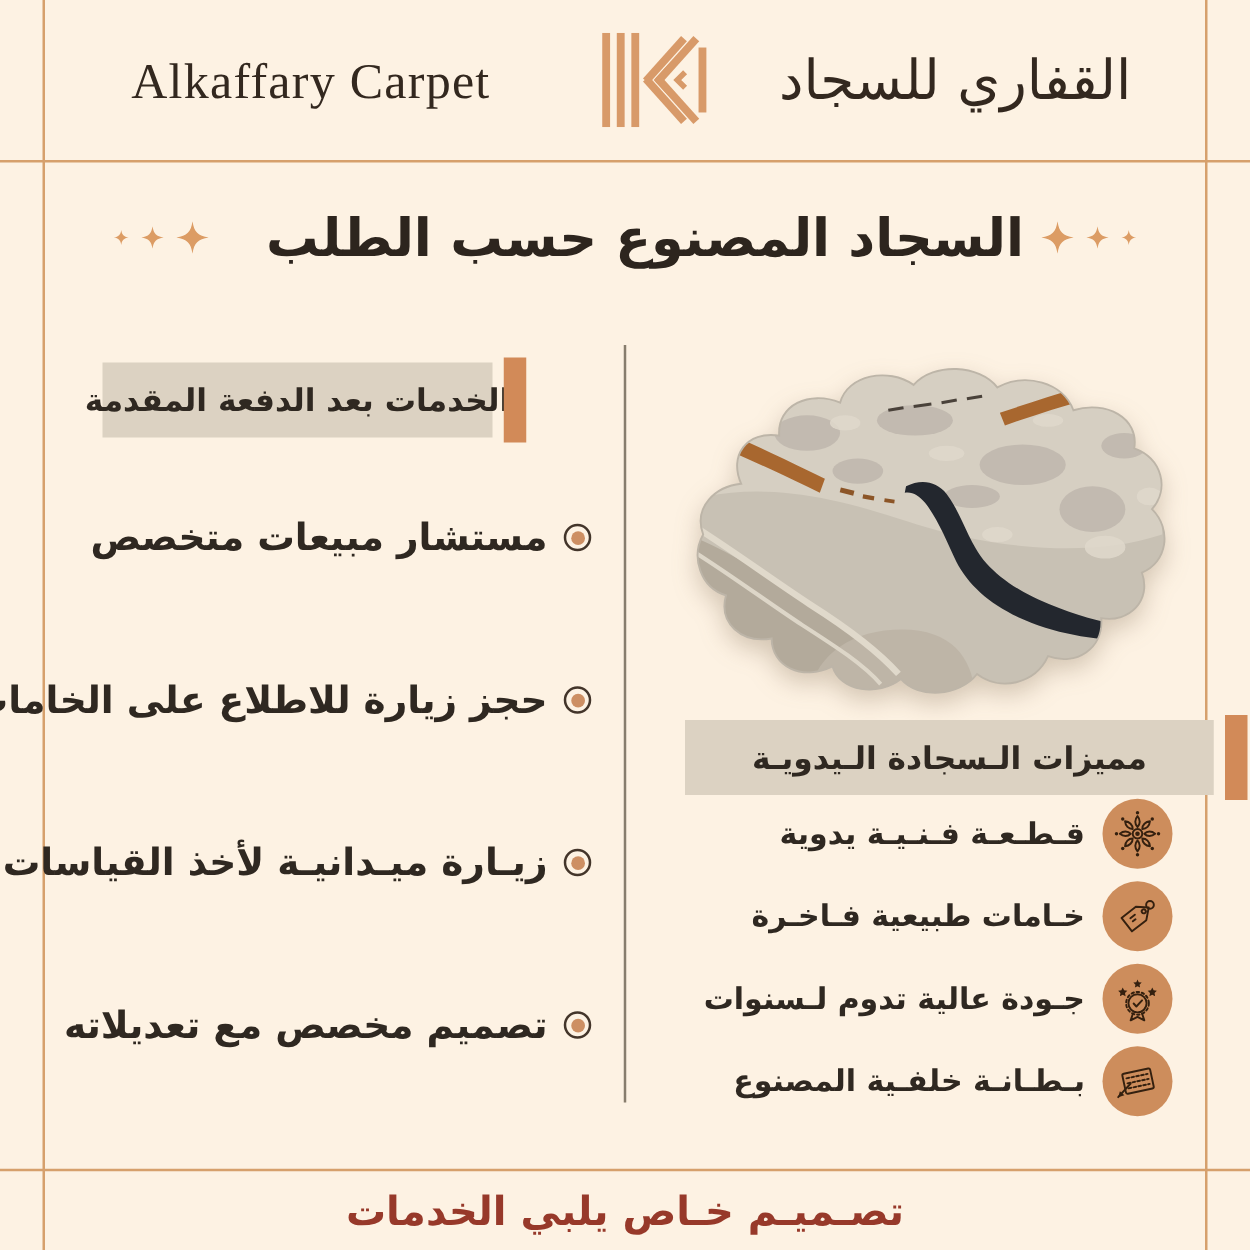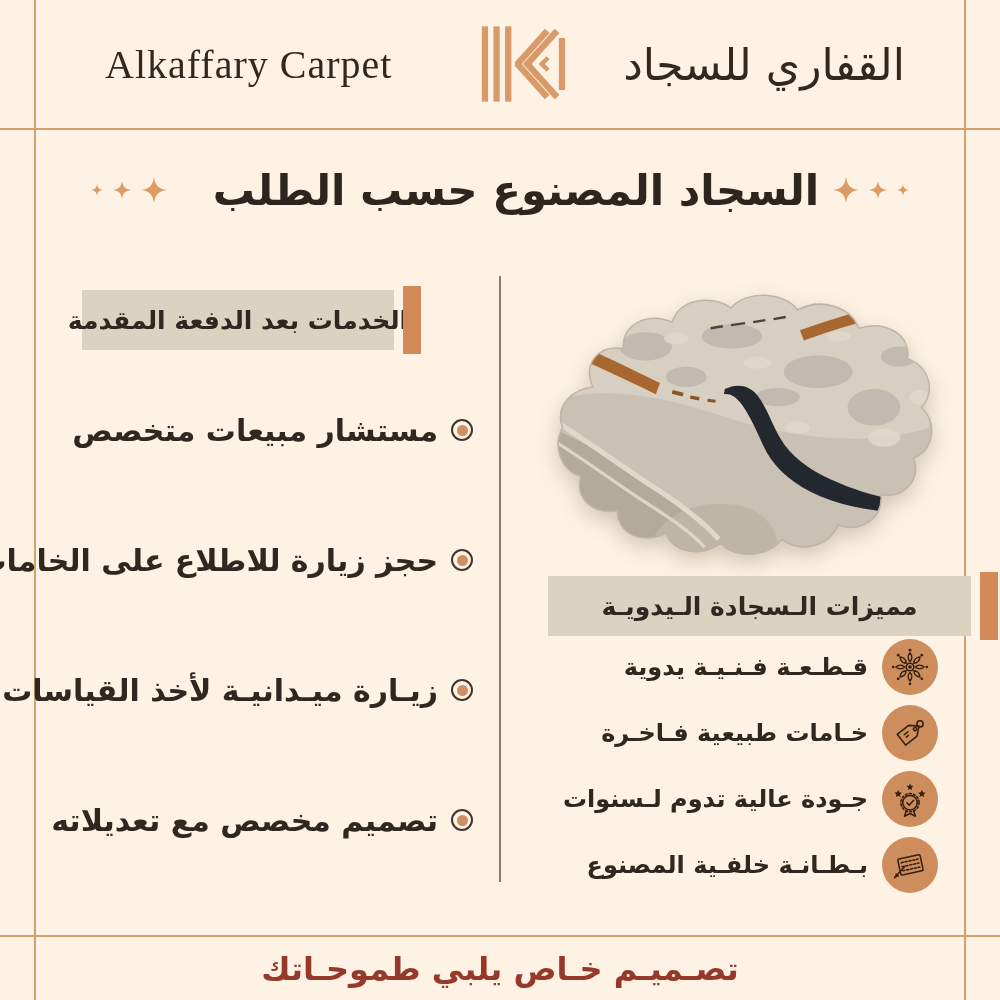--- a/index.html
+++ b/index.html
@@ -304,16 +304,16 @@
           <path class="ic" d="M-17,14 L-6,2"></path>
           <path class="icf" d="M-17,14 L-15.5,8.8 L-11.5,12.4 Z"></path>
         </svg>
       </span>
       <span class="feature-label">بـطـانـة خلفـية المصنوع</span>
     </div>
 
   </div>
 
   <div class="footer">
-    <div class="footer-text">تصـميـم خـاص يلبي طموحـاتك</div>
+    <div class="footer-text">تصـميـم خـاص يلبي الخدمات</div>
   </div>
 
 </div>
 
 </body></html>

